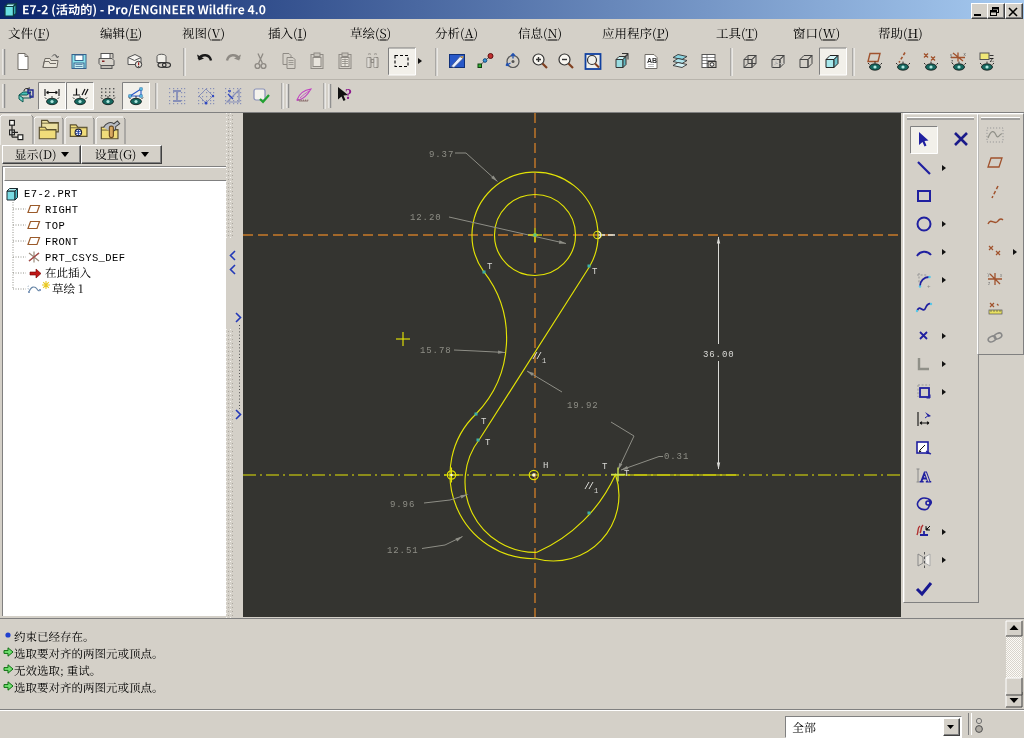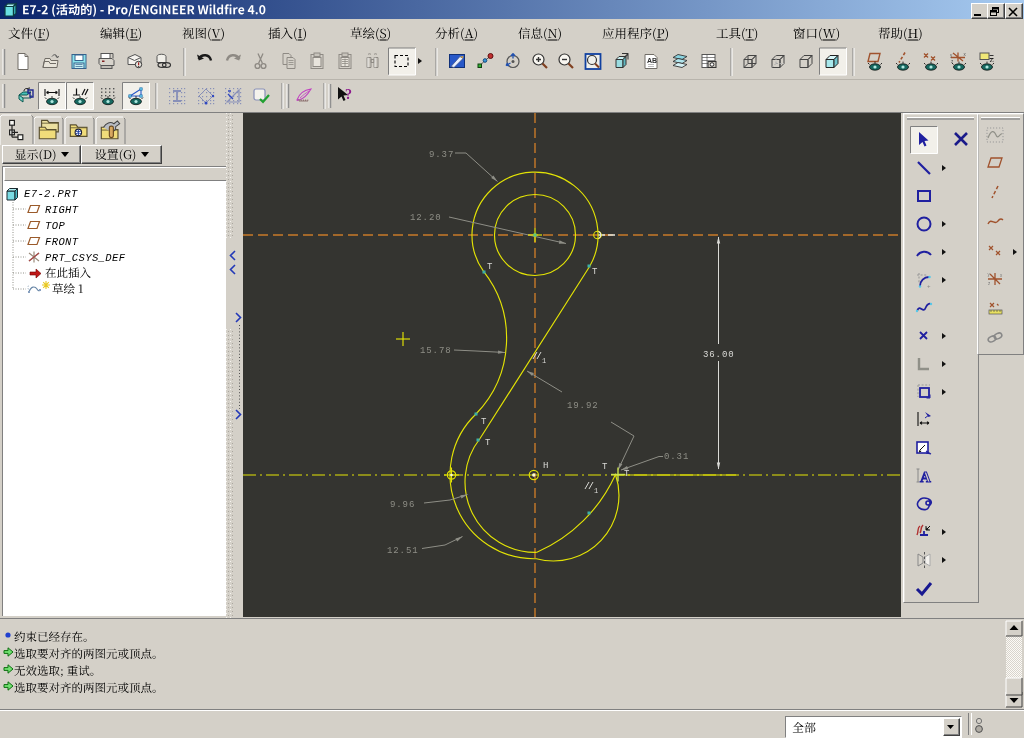--- a/index.html
+++ b/index.html
@@ -477,21 +477,21 @@
       <path d="M58 6 l8 0 l-4 5 z" fill="#000"></path>
     </svg></div>
 <div class="abs btn3d" style="left:81px;top:145px;width:79px;height:17px;">
 <svg width="79" height="17" viewBox="0 0 79 17">
       <path d="M21.2 3.7 21.6 3.3 22.5 4.0Q22.4 4.1 22.1 4.2V6.7Q22.1 6.8 22.1 6.8Q22.1 6.9 22.3 6.9H22.8Q23.0 6.9 23.2 6.9Q23.3 6.9 23.4 6.8Q23.4 6.8 23.4 6.8Q23.5 6.8 23.5 6.8Q23.6 6.8 23.6 6.8Q23.7 6.8 23.7 6.8H23.9L23.9 6.8Q24.1 6.9 24.2 6.9Q24.2 7.0 24.2 7.1Q24.2 7.3 24.1 7.4Q24.0 7.5 23.7 7.5Q23.4 7.6 22.8 7.6H22.1Q21.8 7.6 21.6 7.5Q21.4 7.5 21.4 7.3Q21.3 7.1 21.3 6.9V3.7ZM21.7 3.7V4.1H18.5V3.7ZM18.1 3.6V3.3L19.0 3.7H18.9V4.7Q18.9 5.1 18.8 5.6Q18.7 6.1 18.5 6.5Q18.2 7.0 17.7 7.4Q17.2 7.9 16.4 8.2L16.3 8.1Q17.1 7.6 17.5 7.0Q17.8 6.5 18.0 5.9Q18.1 5.3 18.1 4.7V3.7ZM17.9 8.3Q18.3 9.3 18.9 10.1Q19.5 10.9 20.3 11.5Q21.1 12.1 22.2 12.5Q23.2 12.8 24.4 13.1L24.4 13.2Q24.1 13.2 23.9 13.4Q23.7 13.6 23.6 13.9Q22.5 13.6 21.5 13.1Q20.6 12.7 19.8 12.0Q19.1 11.4 18.6 10.5Q18.1 9.6 17.7 8.4ZM22.0 8.3 22.5 7.8 23.4 8.6Q23.3 8.7 23.2 8.7Q23.1 8.7 22.9 8.7Q22.3 10.0 21.3 11.0Q20.4 12.1 19.0 12.8Q17.7 13.5 15.8 13.9L15.7 13.7Q18.2 13.0 19.8 11.6Q21.4 10.2 22.1 8.3ZM22.6 8.3V8.6H17.1L17.0 8.3ZM14.5 12.3Q14.7 12.2 15.2 11.9Q15.6 11.6 16.2 11.3Q16.8 10.9 17.4 10.5L17.5 10.6Q17.2 10.9 16.8 11.3Q16.4 11.7 15.9 12.1Q15.4 12.6 14.9 13.1ZM15.3 6.6 15.5 6.7V12.3L14.8 12.6L15.1 12.3Q15.2 12.5 15.2 12.7Q15.1 13.0 15.0 13.1Q14.9 13.2 14.8 13.3L14.3 12.3Q14.6 12.1 14.7 12.1Q14.7 12.0 14.7 11.8V6.6ZM14.7 6.2 15.1 5.8 15.9 6.4Q15.9 6.5 15.7 6.6Q15.6 6.6 15.4 6.7L15.5 6.5V7.1H14.7V6.2ZM14.0 3.0Q14.7 3.3 15.2 3.6Q15.6 3.9 15.9 4.2Q16.1 4.5 16.2 4.7Q16.2 5.0 16.1 5.2Q16.1 5.3 15.9 5.4Q15.7 5.4 15.5 5.3Q15.4 4.9 15.1 4.5Q14.8 4.1 14.5 3.8Q14.2 3.4 13.9 3.1ZM15.3 6.2V6.5H13.3L13.2 6.2Z M27.4 7.5 28.3 7.9H33.3L33.7 7.3L34.8 8.1Q34.7 8.2 34.6 8.3Q34.5 8.3 34.2 8.3V13.3H33.4V8.2H28.1V13.3H27.4V7.9ZM35.1 12.4Q35.1 12.4 35.3 12.5Q35.4 12.6 35.5 12.7Q35.7 12.8 35.9 13.0Q36.1 13.1 36.2 13.3Q36.2 13.4 36.1 13.4Q36.0 13.5 35.9 13.5H25.3L25.2 13.1H34.6ZM31.4 6.1Q31.4 6.3 31.0 6.3Q30.9 6.6 30.8 7.0Q30.6 7.3 30.5 7.6Q30.4 7.9 30.3 8.2H29.8Q29.9 7.9 29.9 7.5Q30.0 7.1 30.0 6.6Q30.1 6.2 30.1 5.9ZM33.8 11.8V12.1H27.8V11.8ZM33.8 10.5V10.8H27.8V10.5ZM33.8 9.2V9.6H27.8V9.2ZM35.0 5.9Q35.0 5.9 35.2 6.1Q35.4 6.2 35.6 6.4Q35.9 6.6 36.1 6.8Q36.0 7.0 35.7 7.0H25.5L25.4 6.6H34.4ZM32.4 3.6V5.6H31.7V3.6ZM29.8 3.6V5.6H29.1V3.6ZM34.2 3.6 34.6 3.1 35.6 3.8Q35.5 3.9 35.4 4.0Q35.2 4.0 35.1 4.1V5.9Q35.1 6.0 35.0 6.0Q34.8 6.1 34.7 6.1Q34.5 6.2 34.4 6.2H34.3V3.6ZM27.3 6.0Q27.3 6.1 27.2 6.1Q27.1 6.2 26.9 6.2Q26.8 6.3 26.6 6.3H26.5V3.6V3.2L27.4 3.6H34.8V3.9H27.3ZM34.7 5.3V5.7H26.9V5.3Z M38.6 9.4Q38.6 10.5 38.8 11.4Q39.0 12.4 39.5 13.3Q39.9 14.3 40.7 15.4L40.5 15.6Q39.1 14.2 38.5 12.7Q37.8 11.2 37.8 9.4Q37.8 7.6 38.5 6.1Q39.1 4.6 40.5 3.2L40.7 3.4Q39.9 4.5 39.5 5.4Q39.0 6.4 38.8 7.3Q38.6 8.3 38.6 9.4Z M46.1 13.2Q44.8 13.2 43.8 12.6Q42.8 12.0 42.3 11.0Q41.7 10.0 41.7 8.6Q41.7 7.3 42.3 6.2Q42.9 5.2 43.9 4.6Q44.9 4.1 46.2 4.1Q47.0 4.1 47.6 4.2Q48.2 4.4 48.7 4.8L48.8 6.7H48.2L47.8 4.6L48.4 4.8V5.3Q47.9 4.9 47.4 4.7Q46.9 4.5 46.3 4.5Q45.3 4.5 44.5 5.0Q43.7 5.5 43.3 6.4Q42.9 7.3 42.9 8.6Q42.9 9.9 43.3 10.8Q43.7 11.8 44.5 12.3Q45.2 12.8 46.2 12.8Q46.8 12.8 47.3 12.6Q47.8 12.5 48.3 12.2L47.9 12.6V11.8Q47.9 11.0 47.9 10.3Q47.9 9.6 47.8 8.8H48.9Q48.9 9.5 48.9 10.2Q48.9 10.9 48.9 11.8V12.4Q48.2 12.8 47.6 13.0Q46.9 13.2 46.1 13.2ZM46.4 9.2V8.8H49.8V9.2L48.5 9.3H48.1Z M52.4 9.4Q52.4 8.3 52.2 7.3Q52.0 6.3 51.5 5.4Q51.1 4.5 50.3 3.4L50.5 3.2Q51.9 4.6 52.6 6.1Q53.2 7.6 53.2 9.4Q53.2 11.2 52.6 12.7Q51.9 14.2 50.5 15.6L50.3 15.4Q51.1 14.3 51.6 13.3Q52.0 12.4 52.2 11.4Q52.4 10.5 52.4 9.4Z" fill="#000"></path>
       <path d="M59 6 l8 0 l-4 5 z" fill="#000"></path>
     </svg></div>
 <div class="abs sunken" style="left:2px;top:166px;width:228px;height:16px;background:#fff;"></div>
 <div class="abs raised" style="left:4px;top:167px;width:224px;height:12px;background:#d4d0c8;"></div>
 <div class="abs" style="left:2px;top:183px;width:226px;height:433px;background:#fff;border-left:1px solid #808080;"></div>
-<div class="abs" style="left:0;top:113px;width:233px;height:505px;font-style:italic;"><svg width="233" height="505" viewBox="0 0 233 505">
+<div class="abs" style="left:0;top:113px;width:233px;height:505px;"><svg width="233" height="505" viewBox="0 0 233 505">
       <line x1="13" y1="89" x2="13" y2="176" stroke="#909088" stroke-dasharray="1 1.5"></line>
       <line x1="13" y1="96" x2="26" y2="96" stroke="#909088" stroke-dasharray="1 1.5"></line>
       <line x1="13" y1="112" x2="26" y2="112" stroke="#909088" stroke-dasharray="1 1.5"></line>
       <line x1="13" y1="128" x2="26" y2="128" stroke="#909088" stroke-dasharray="1 1.5"></line>
       <line x1="13" y1="144" x2="26" y2="144" stroke="#909088" stroke-dasharray="1 1.5"></line>
       <line x1="13" y1="160" x2="26" y2="160" stroke="#909088" stroke-dasharray="1 1.5"></line>
       <line x1="13" y1="176" x2="26" y2="176" stroke="#909088" stroke-dasharray="1 1.5"></line>
       <g transform="translate(6,74)">
         <path d="M1 4 L9 4 L9 13 L1 13 Z" fill="#7adce4" stroke="#1a2a30"></path>
         <path d="M1 4 L3.5 1.5 L11.5 1.5 L9 4 Z" fill="#b0eef2" stroke="#1a2a30"></path>

